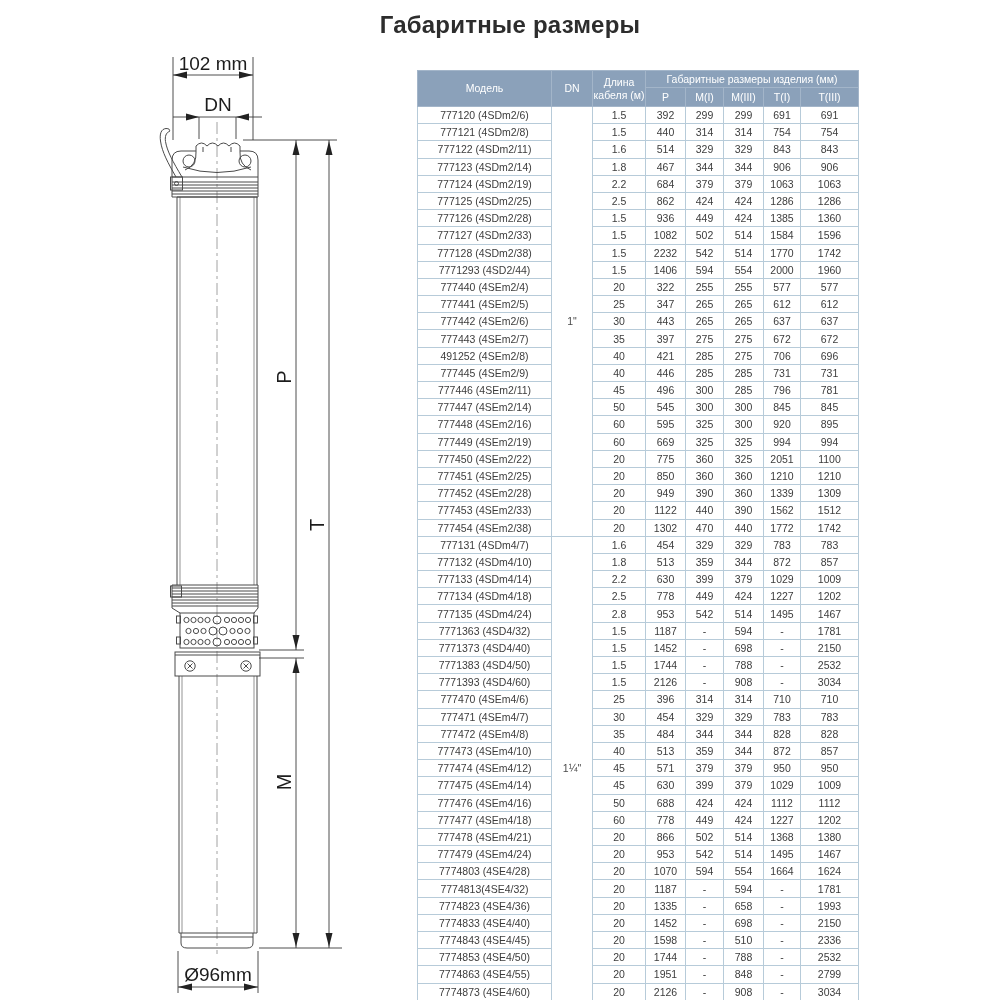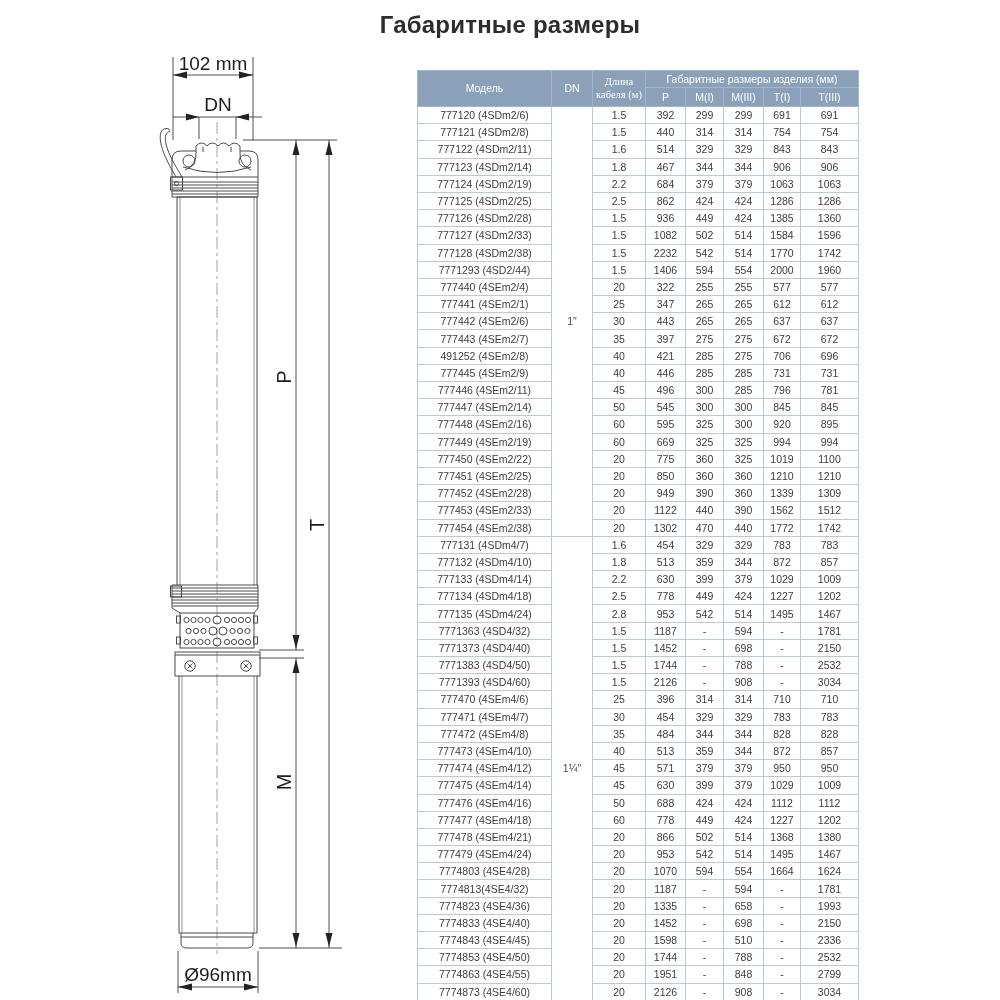--- a/index.html
+++ b/index.html
@@ -17,21 +17,21 @@
   .size-table th,.size-table td{
     padding:0;margin:0;text-align:center;vertical-align:middle;
     border:1px solid #b7cbd9;overflow:hidden;white-space:nowrap;
   }
   .size-table thead th{
     background:#8ba1ba;color:#ffffff;font-weight:400;font-size:10.5px;
     border:1px solid #a3b5c9;line-height:1.15;
   }
   .size-table thead tr.grp th{height:16px;}
   .size-table thead tr.sub th{height:18px;}
-  .size-table thead th.wrap{white-space:normal;font-family:Liberation Serif, serif;}
+  .size-table thead th.wrap{white-space:normal;}
   .size-table tbody td{height:16.2px;font-size:10.5px;color:#3c3c3c;background:#ffffff;}
   .size-table tbody td.dn{font-size:10.5px;color:#4a4a4a;}
 </style>
 </head>
 <body>
 
 <div class="page-title">Габаритные размеры</div>
 
 <svg class="diagram-svg" width="400" height="1000" viewBox="0 0 400 1000">
   <g fill="none" stroke="#4a4a4a" stroke-width="1">
@@ -319,21 +319,21 @@
         <tr>
           <td>777440 (4SEm2/4)</td>
           <td>20</td>
           <td>322</td>
           <td>255</td>
           <td>255</td>
           <td>577</td>
           <td>577</td>
         </tr>
         <tr>
-          <td>777441 (4SEm2/1)</td>
+          <td>777441 (4SEm2/5)</td>
           <td>25</td>
           <td>347</td>
           <td>265</td>
           <td>265</td>
           <td>612</td>
           <td>612</td>
         </tr>
         <tr>
           <td>777442 (4SEm2/6)</td>
           <td>30</td>
@@ -405,21 +405,21 @@
           <td>325</td>
           <td>994</td>
           <td>994</td>
         </tr>
         <tr>
           <td>777450 (4SEm2/22)</td>
           <td>20</td>
           <td>775</td>
           <td>360</td>
           <td>325</td>
-          <td>1019</td>
+          <td>2051</td>
           <td>1100</td>
         </tr>
         <tr>
           <td>777451 (4SEm2/25)</td>
           <td>20</td>
           <td>850</td>
           <td>360</td>
           <td>360</td>
           <td>1210</td>
           <td>1210</td>

